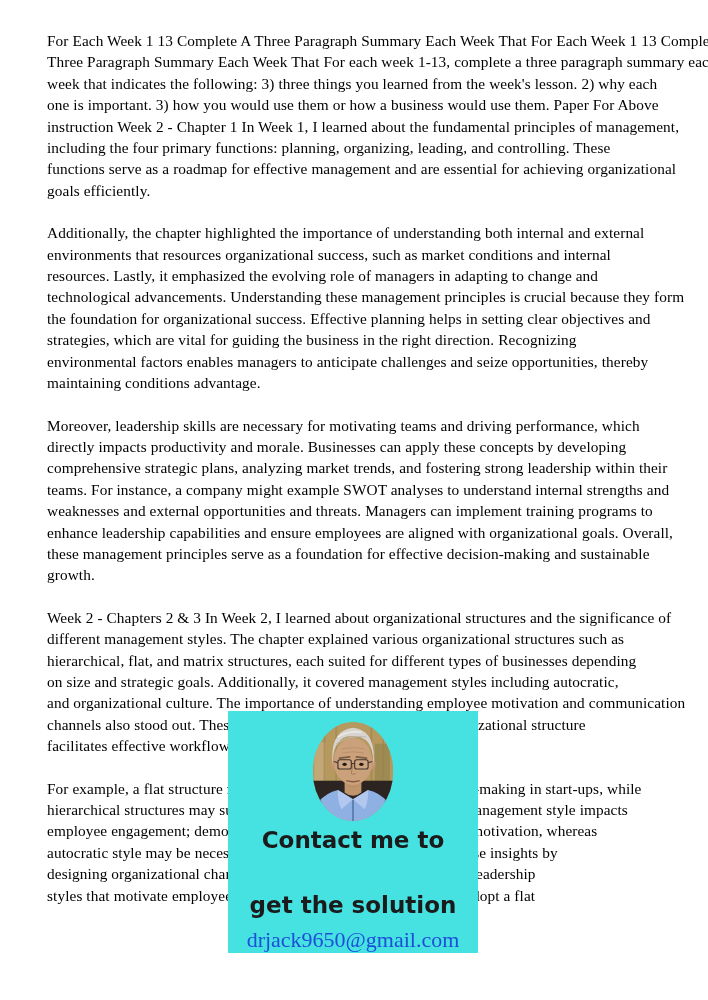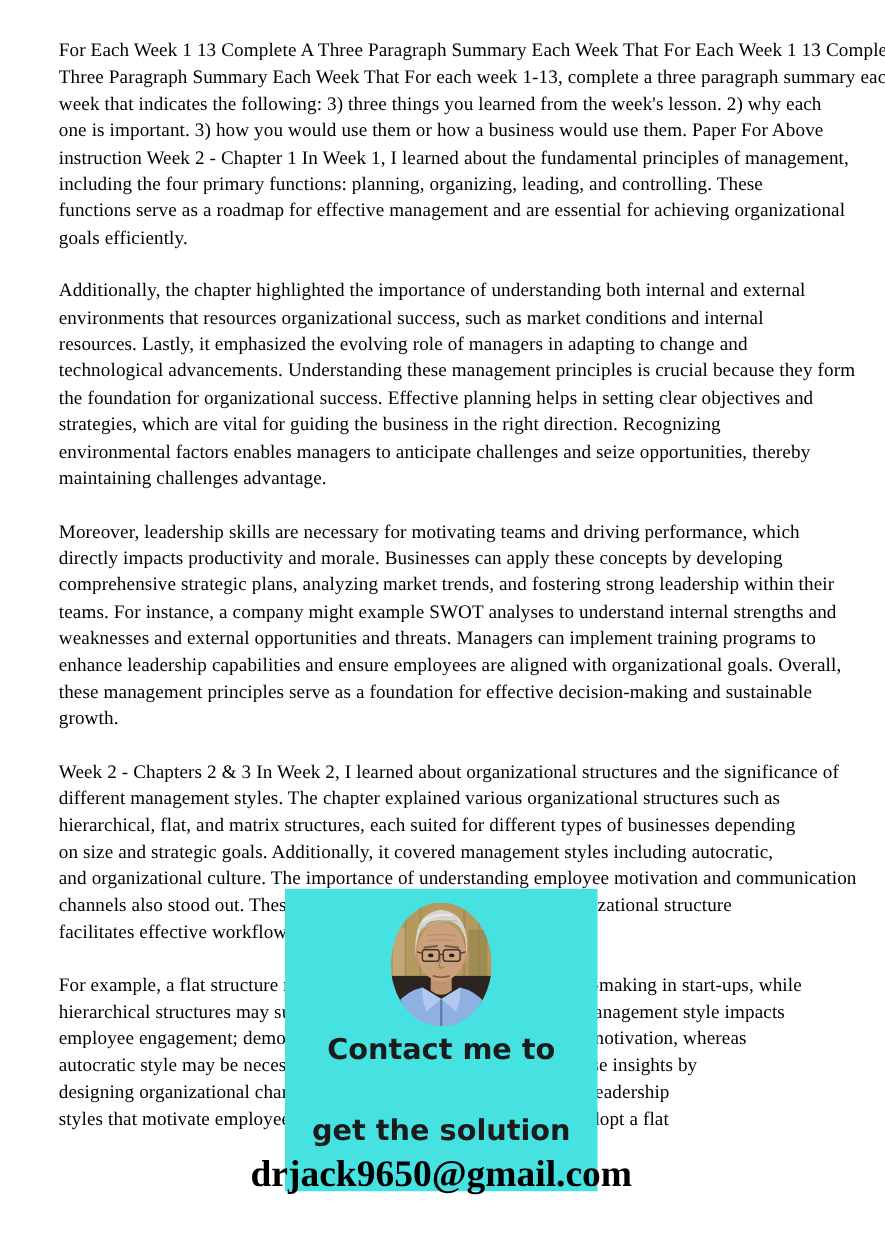--- a/index.html
+++ b/index.html
@@ -57,25 +57,25 @@
     text-align: center;
     color: #1b1b1b;
     white-space: nowrap;
     margin-top: 36px;
   }
   .card-heading.first {
     margin-top: 5px;
   }
   .card-email {
     font-family: "Liberation Serif", serif;
-    font-weight: bold;
-    font-size: 30px;
+    font-weight: normal;
+    font-size: 22px;
     line-height: 26px;
     margin-top: 7px;
-    color: #000000;
+    color: #1d4ed8;
     white-space: nowrap;
   }
 </style>
 </head>
 <body>
 
 <div class="page">
 
   <div class="doc">
       <div class="paragraph">
@@ -89,21 +89,21 @@
         <div class="line">goals efficiently.</div>
       </div>
       <div class="paragraph">
         <div class="line">Additionally, the chapter highlighted the importance of understanding both internal and external</div>
         <div class="line">environments that resources organizational success, such as market conditions and internal</div>
         <div class="line">resources. Lastly, it emphasized the evolving role of managers in adapting to change and</div>
         <div class="line">technological advancements. Understanding these management principles is crucial because they form</div>
         <div class="line">the foundation for organizational success. Effective planning helps in setting clear objectives and</div>
         <div class="line">strategies, which are vital for guiding the business in the right direction. Recognizing</div>
         <div class="line">environmental factors enables managers to anticipate challenges and seize opportunities, thereby</div>
-        <div class="line">maintaining challenges advantage.</div>
+        <div class="line">maintaining conditions advantage.</div>
       </div>
       <div class="paragraph">
         <div class="line">Moreover, leadership skills are necessary for motivating teams and driving performance, which</div>
         <div class="line">directly impacts productivity and morale. Businesses can apply these concepts by developing</div>
         <div class="line">comprehensive strategic plans, analyzing market trends, and fostering strong leadership within their</div>
         <div class="line">teams. For instance, a company might example SWOT analyses to understand internal strengths and</div>
         <div class="line">weaknesses and external opportunities and threats. Managers can implement training programs to</div>
         <div class="line">enhance leadership capabilities and ensure employees are aligned with organizational goals. Overall,</div>
         <div class="line">these management principles serve as a foundation for effective decision-making and sustainable</div>
         <div class="line">growth.</div>

